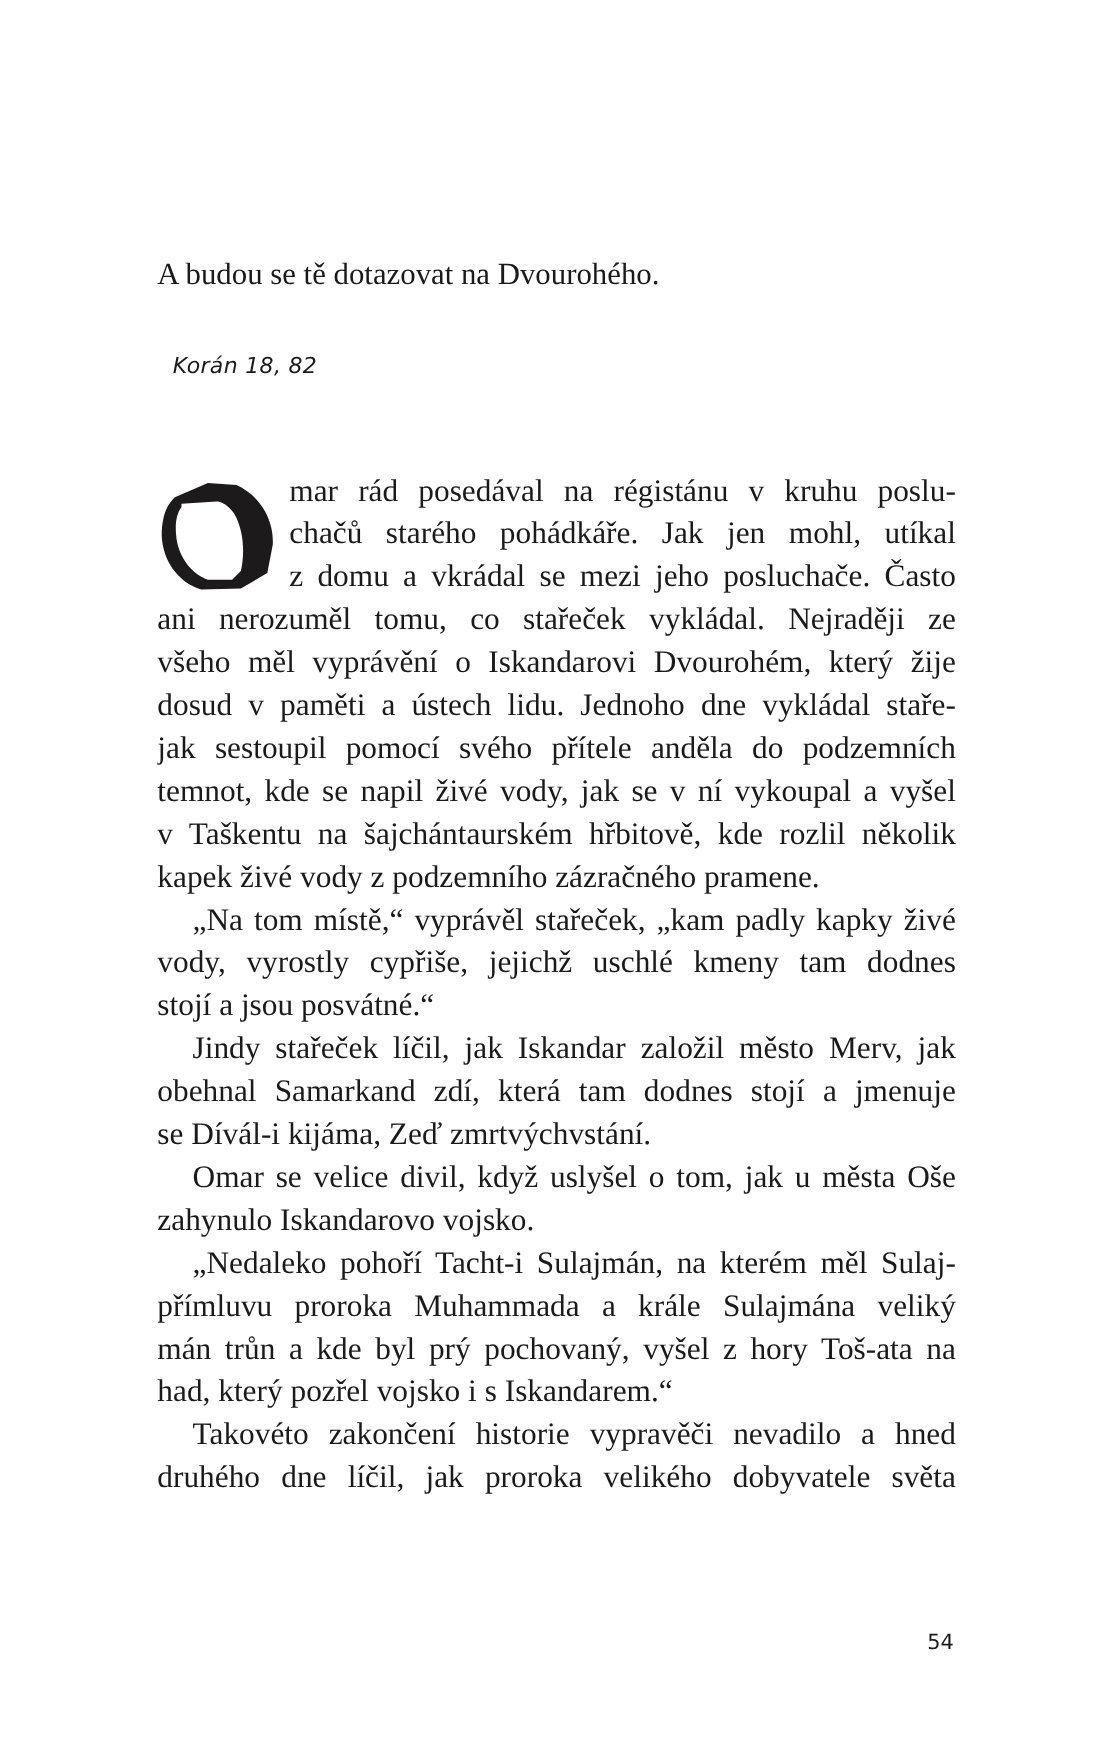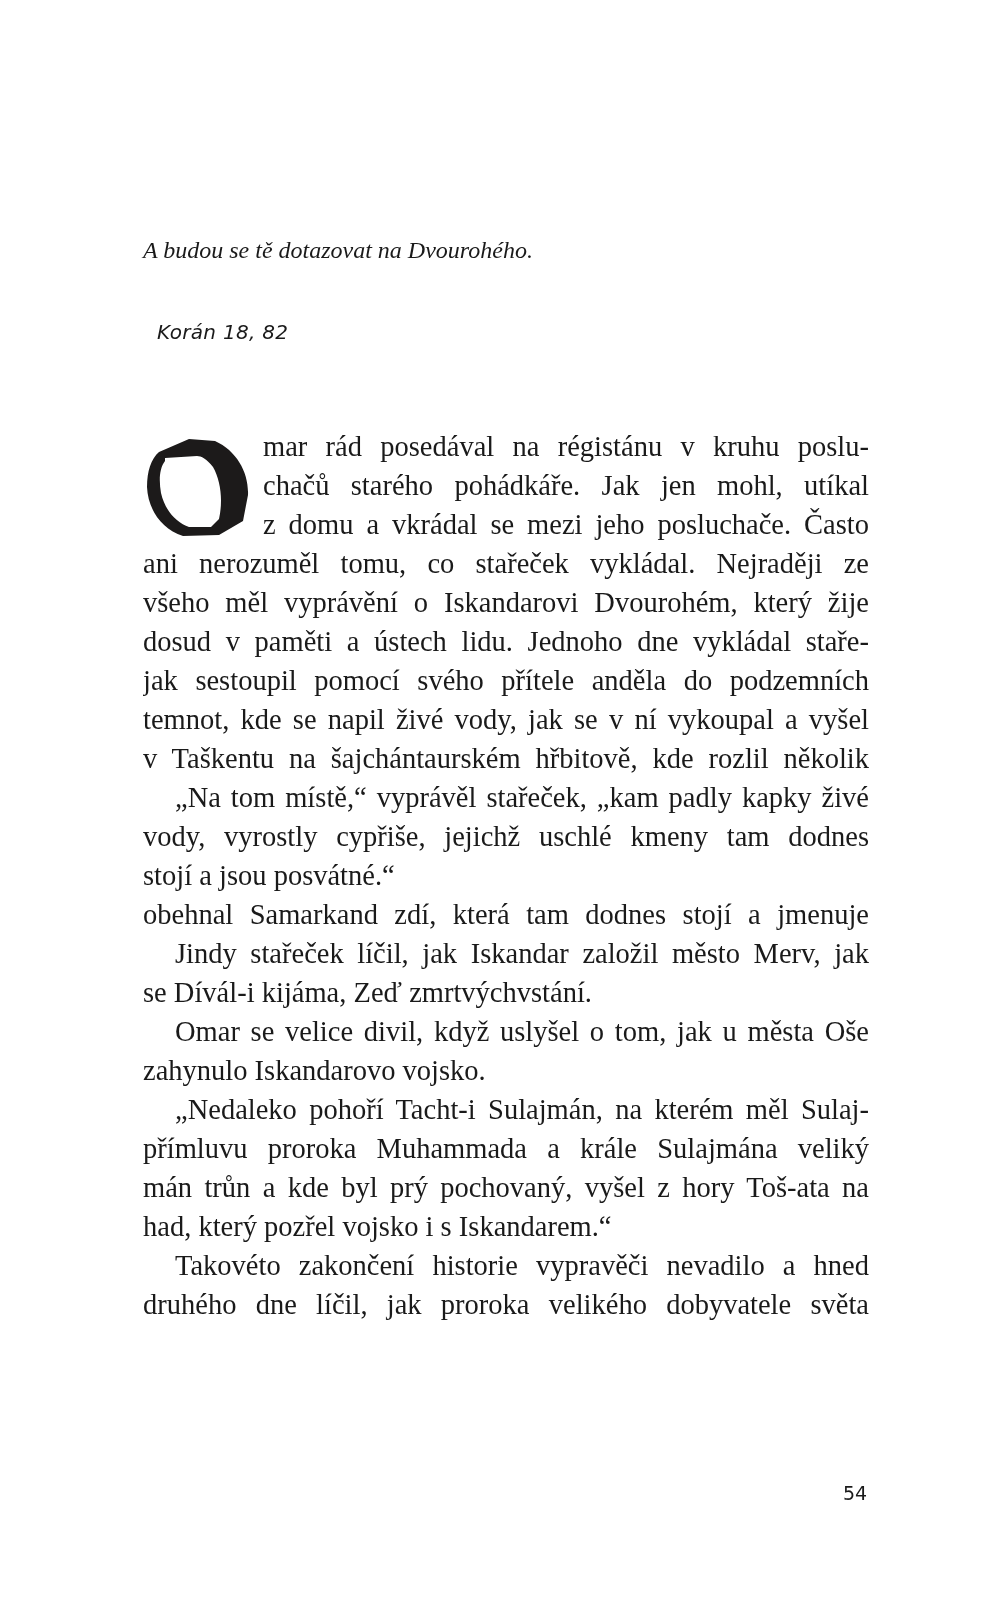--- a/index.html
+++ b/index.html
@@ -1,20 +1,20 @@
 <!DOCTYPE html>
 <html><head>
 <meta charset="utf-8">
 <style>
   html, body { margin: 0; padding: 0; background: #ffffff; }
   body { width: 1000px; height: 1600px; position: relative; overflow: hidden; color: #1a1a1a; }
   .epigraph {
     position: absolute; left: 143px; top: 230px;
-    font-family: "Liberation Serif", serif; font-style: italic;
-    font-size: 24px; line-height: 40px; margin: 0; white-space: nowrap;
+    font-family: "Liberation Serif", serif; 
+    font-size: 28px; line-height: 40px; margin: 0; white-space: nowrap;
   }
   .source {
     position: absolute; left: 144px; top: 304px;
     font-family: "DejaVu Sans", sans-serif; font-style: italic;
     font-size: 20px; line-height: 30px; margin: 13px; letter-spacing: 0.3px;
   }
   .body-text {
     position: absolute; left: 143px; top: 427px; width: 726px;
     font-family: "Liberation Serif", serif; font-size: 28.5px; line-height: 39px;
   }
@@ -44,25 +44,26 @@
 <div class="body-text" id="body-text">
     <span class="line dc justify">mar rád posedával na régistánu v kruhu poslu-</span>
     <span class="line dc justify">chačů starého pohádkáře. Jak jen mohl, utíkal</span>
     <span class="line dc justify">z domu a vkrádal se mezi jeho posluchače. Často</span>
     <span class="line justify">ani nerozuměl tomu, co stařeček vykládal. Nejraději ze</span>
     <span class="line justify">všeho měl vyprávění o Iskandarovi Dvourohém, který žije</span>
     <span class="line justify">dosud v paměti a ústech lidu. Jednoho dne vykládal staře-</span>
     <span class="line justify">jak sestoupil pomocí svého přítele anděla do podzemních</span>
     <span class="line justify">temnot, kde se napil živé vody, jak se v ní vykoupal a vyšel</span>
     <span class="line justify">v Taškentu na šajchántaurském hřbitově, kde rozlil několik</span>
+    <span class="line">kapek živé vody z podzemního zázračného pramene.</span>
     <span class="line indent justify">„Na tom místě,“ vyprávěl stařeček, „kam padly kapky živé</span>
     <span class="line justify">vody, vyrostly cypřiše, jejichž uschlé kmeny tam dodnes</span>
     <span class="line">stojí a jsou posvátné.“</span>
+    <span class="line indent justify">Jindy stařeček líčil, jak Iskandar založil město Merv, jak</span>
     <span class="line justify">obehnal Samarkand zdí, která tam dodnes stojí a jmenuje</span>
-    <span class="line indent justify">Jindy stařeček líčil, jak Iskandar založil město Merv, jak</span>
     <span class="line">se Dívál-i kijáma, Zeď zmrtvýchvstání.</span>
     <span class="line indent justify">Omar se velice divil, když uslyšel o tom, jak u města Oše</span>
     <span class="line">zahynulo Iskandarovo vojsko.</span>
     <span class="line indent justify">„Nedaleko pohoří Tacht-i Sulajmán, na kterém měl Sulaj-</span>
     <span class="line justify">přímluvu proroka Muhammada a krále Sulajmána veliký</span>
     <span class="line justify">mán trůn a kde byl prý pochovaný, vyšel z hory Toš-ata na</span>
     <span class="line">had, který pozřel vojsko i s Iskandarem.“</span>
     <span class="line indent justify">Takovéto zakončení historie vypravěči nevadilo a hned</span>
     <span class="line justify">druhého dne líčil, jak proroka velikého dobyvatele světa</span>
   </div>

